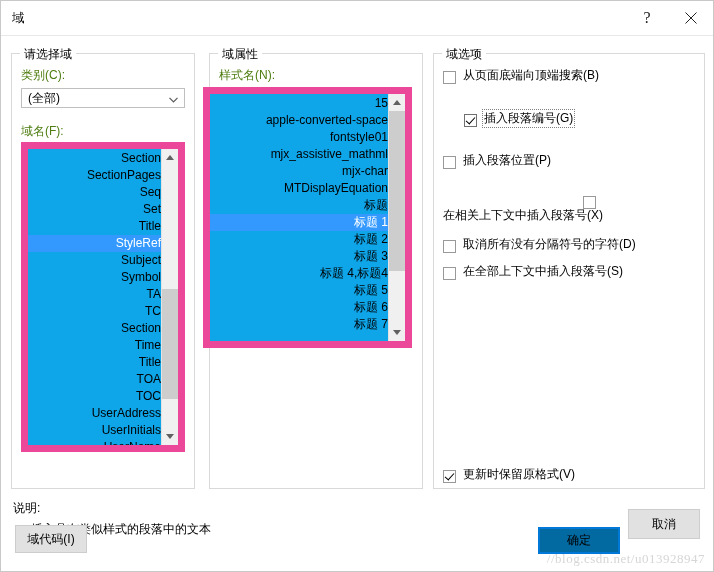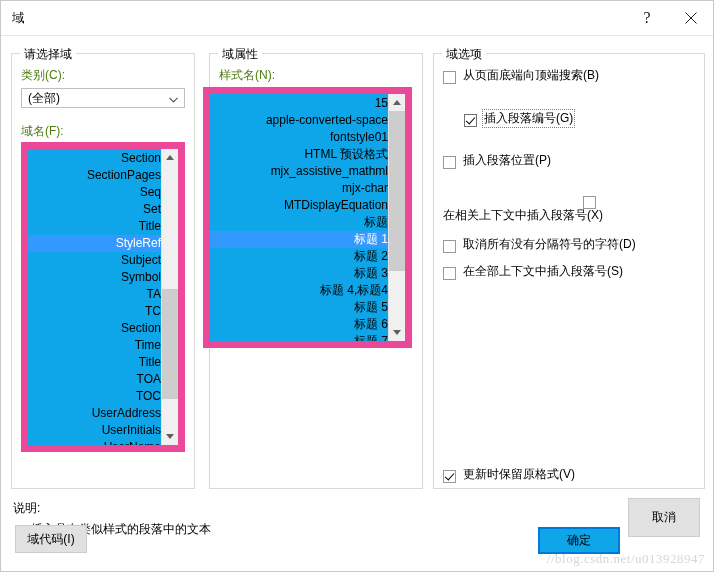--- a/index.html
+++ b/index.html
@@ -201,21 +201,21 @@
     font-size: 12px;
     color: #000;
     display: flex;
     align-items: center;
     justify-content: center;
     position: absolute;
     cursor: default;
   }
   .btn.default {
     border: 2px solid #0078d7;
-    background: #0ea5e9;
+    background: #0369a1;
   }
 
   .desc-label { position: absolute; font-size: 12px; }
   .desc-text { position: absolute; font-size: 12px; }
 
   .watermark {
     position: absolute;
     right: 8px;
     bottom: 4px;
     font-size: 13px;
@@ -298,21 +298,20 @@
     <div class="legend">域属性</div>
   </div>
 
   <div class="label" style="position:absolute; left:218px; top:66px;">样式名(N):</div>
 
   <div class="listbox" style="left:202px; top:86px; width:209px; height:261px;">
     <div class="items" id="style-items">
         <div class="list-item">15</div>
         <div class="list-item">apple-converted-space</div>
         <div class="list-item">fontstyle01</div>
-        <div class="list-item">HTML 预设格式</div>
         <div class="list-item">mjx_assistive_mathml</div>
         <div class="list-item">mjx-char</div>
         <div class="list-item">MTDisplayEquation</div>
         <div class="list-item">标题</div>
         <div class="list-item selected">标题 1</div>
         <div class="list-item">标题 2</div>
         <div class="list-item">标题 3</div>
         <div class="list-item">标题 4,标题4</div>
         <div class="list-item">标题 5</div>
         <div class="list-item">标题 6</div>
@@ -367,18 +366,18 @@
 
   <div class="desc-label" style="left:12px; top:499px;">说明:</div>
   <div class="desc-text" style="left:30px; top:520px;">插入具有类似样式的段落中的文本</div>
 
   <div class="btn" style="left:14px; top:524px; width:72px; height:28px;">
     <span>域代码(I)</span>
   </div>
   <div class="btn default" style="left:537px; top:526px; width:82px; height:27px;">
     <span>确定</span>
   </div>
-  <div class="btn" style="left:627px; top:497px; width:72px; height:39px;">
+  <div class="btn" style="left:627px; top:508px; width:72px; height:30px;">
     <span>取消</span>
   </div>
 
   <div class="watermark">//blog.csdn.net/u013928947</div>
 </div>
 
 </body></html>

